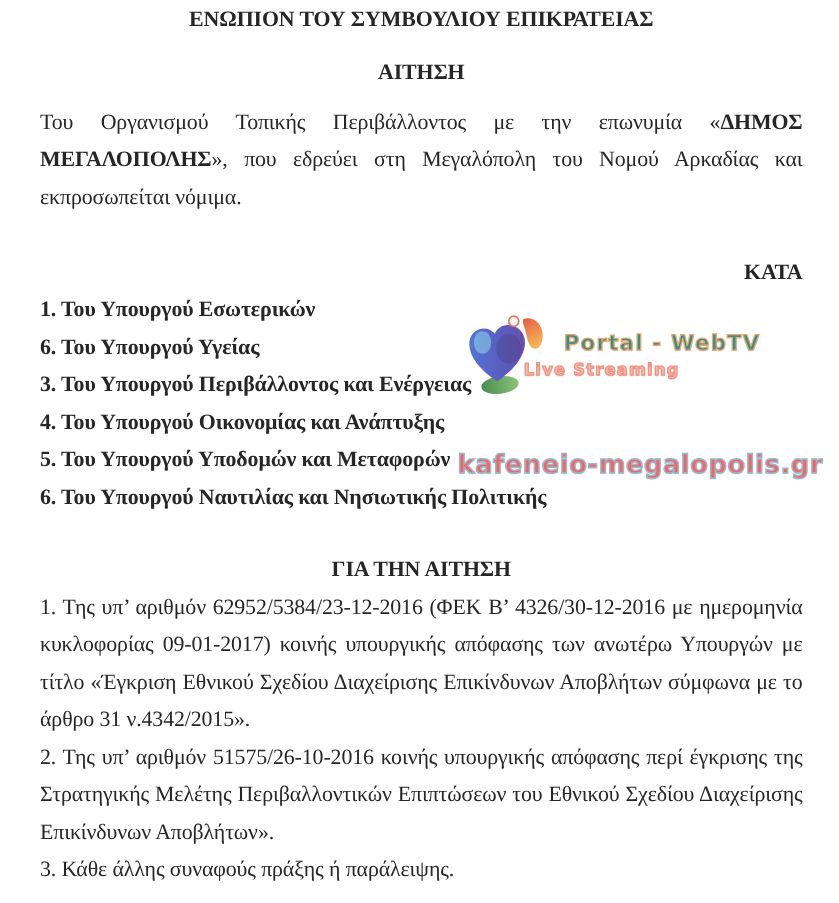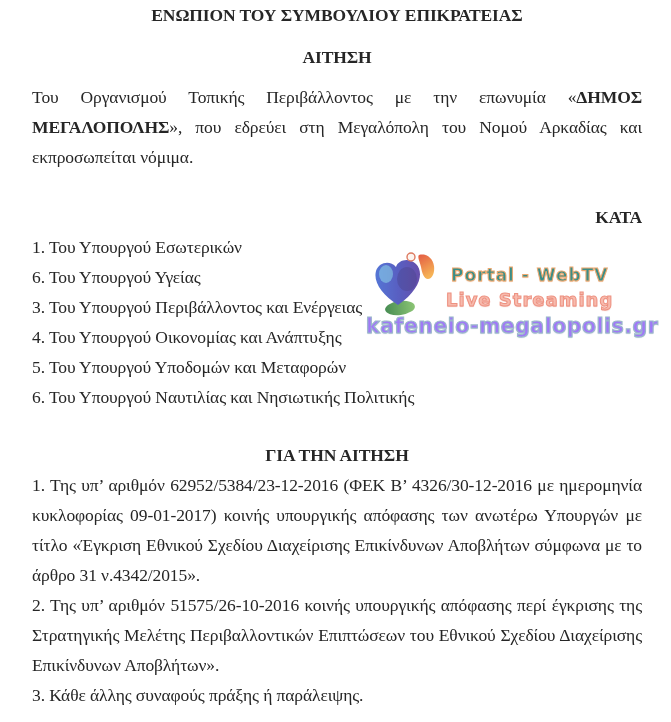--- a/index.html
+++ b/index.html
@@ -31,21 +31,21 @@
     font-weight: bold;
     margin: 0;
     font-size: 17.5px;
     line-height: 30px;
   }
   .h-court   { margin-top: 0; }
   .h-aitisi  { margin-top: 12px; }
   .p-intro   { margin: 10px 0 0 0; text-align: justify; }
   .h-kata    { margin-top: 30px; text-align: right; }
   .kata-list { margin: 0; padding: 0; list-style: none; }
-  .kata-list li { margin: 0; padding: 0; line-height: 30px; }
+  .kata-list li { margin: 0; padding: 0; line-height: 30px; font-weight: bold; }
   .h-akyrosi { margin-top: 28px; }
   .p-annul   { margin: 0; text-align: justify; }
   .bold { font-weight: bold; }
 
   
   .watermark {
     position: absolute;
     left: 0; top: 0;
     width: 671px; height: 722px;
     pointer-events: none;
@@ -58,22 +58,22 @@
     white-space: nowrap;
     opacity: 0.82;
   }
   .wm-portal {
     left: 451px; top: 265px;
     font-size: 17px; letter-spacing: 1px;
     -webkit-text-stroke: 1px #e89550;
     text-shadow: 0 1px 1px rgba(222,130,60,0.45);
   }
   .wm-live {
-    left: 446px; top: 289px;
-    font-size: 18px; letter-spacing: 1px;
+    left: 419px; top: 289px;
+    font-size: 13px; letter-spacing: 1px;
     -webkit-text-stroke: 1px #ea7a66;
     text-shadow: 0 1px 1px rgba(214,90,70,0.45);
   }
   .wm-site {
     left: 366px; top: 314px;
     font-size: 20.5px; letter-spacing: 0.5px;
     -webkit-text-stroke: 1.2px #86a8c0;
     text-shadow: 0 1px 1px rgba(110,145,170,0.5);
   }
 </style>
@@ -138,17 +138,17 @@
 
       <path d="M47 3 C54 1 61 6 62 14 C63 21 60 27 56 27 C52 27 50 21 49 15 C48 10 45 5 47 3 Z" fill="url(#dropGrad)"></path>
 
       <circle cx="39" cy="5" r="4" fill="#fdf4ee" stroke="#d96a4d" stroke-width="1.4"></circle>
     </svg>
 
     <div class="wm-text wm-portal" style="color: #0f766e;">Portal - WebTV</div>
 
     <div class="wm-text wm-live" style="color: rgb(246, 172, 156);">Live Streaming</div>
 
-    <div class="wm-text wm-site" style="color: #8b5cf6;">kafeneio-megalopolis.gr</div>
+    <div class="wm-text wm-site" style="color: #ef4444; margin-top: 45px;">kafeneio-megalopolis.gr</div>
 
   </div>
 
 </div>
 
 </body></html>

